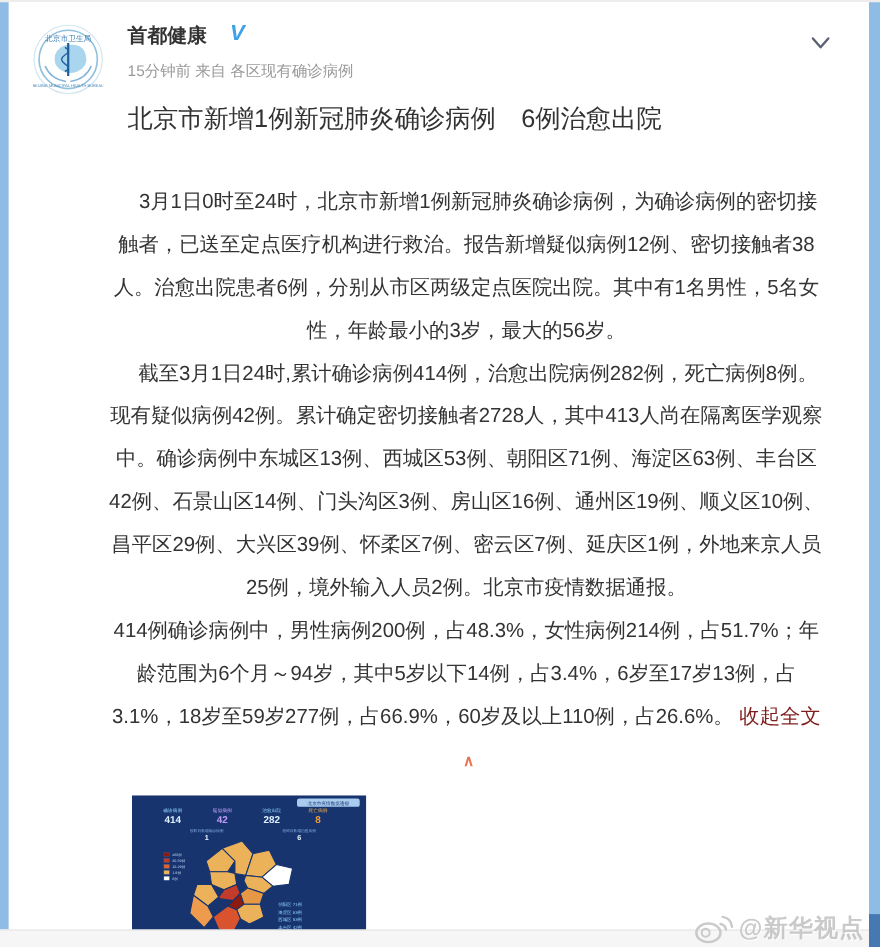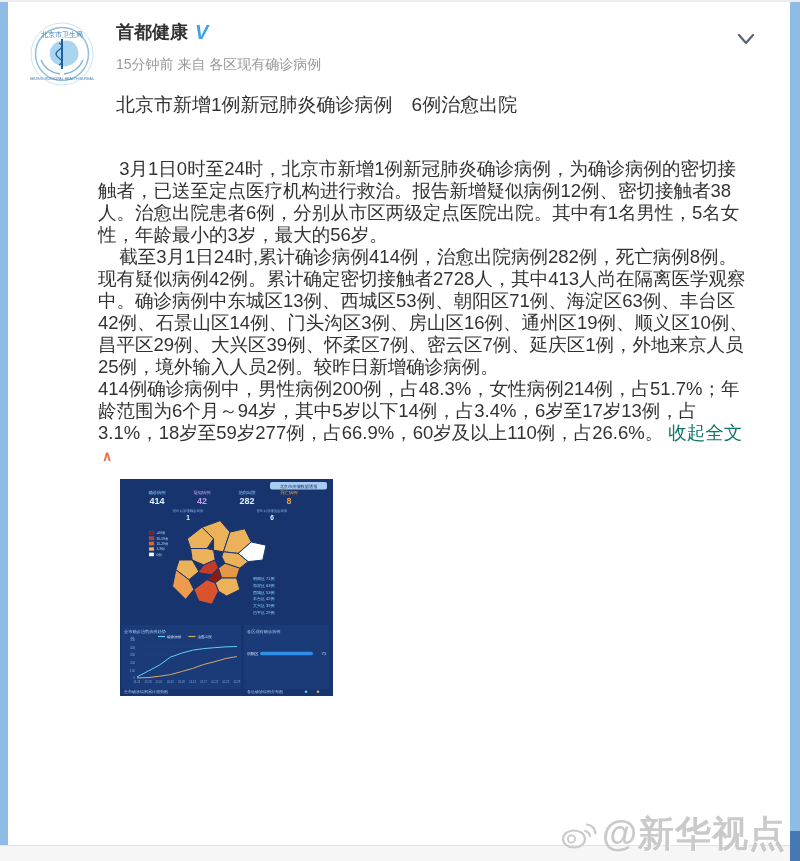--- a/index.html
+++ b/index.html
@@ -7,37 +7,37 @@
        font-family:"Liberation Sans", sans-serif;}
   .topline{position:absolute;top:0;left:0;right:0;height:2px;background:#ededed;}
   .edge-left{position:absolute;left:0;top:2px;width:8px;height:843px;background:#8FBCE4;}
   .edge-right{position:absolute;right:0;top:2px;bottom:0;width:10px;background:#8FBCE4;}
   .edge-thumb{position:absolute;right:0;bottom:0;width:10px;height:30px;background:#4679B2;}
   .card{position:absolute;left:8px;right:10px;top:2px;bottom:16px;background:#fff;
         padding:18px 0 0 22px;}
   .post-header{position:relative;}
   .avatar{width:64px;height:64px;position:absolute;left:0;top:2px;cursor:pointer;}
   .header-text{margin-left:86px;padding-right:70px;}
-  .name-row{display:flex;align-items:center;gap:7px;}
+  .name-row{display:flex;gap:21px;}
   .author-name{font-size:18px;font-weight:bold;color:#333;cursor:pointer;}
   .vbadge{color:#3DA2E8;font-size:20px;font-weight:900;font-style:italic;line-height:1;}
   .meta-row{margin-top:12px;font-size:14px;color:#9a9a9a;}
-  .post-title{margin-top:18px;font-size:19px;color:#333;}
+  .post-title{margin-top:18px;font-size:23px;color:#333;}
   .collapse-chevron{position:absolute;right:32px;top:8px;cursor:pointer;}
-  .post-body{margin:40px 40px 0 68px;font-size:18.5px;line-height:22px;color:#333;}
+  .post-body{margin:40px 40px 0 68px;font-size:18.5px;line-height:39px;color:#333;text-align:center;}
   .post-body p{margin:0;}
   .post-body p.indent{text-indent:1.15em;}
-  .collapse-link{color:#0f766e;text-decoration:none;cursor:pointer;}
+  .collapse-link{color:#7f1d1d;text-decoration:none;cursor:pointer;}
   .collapse-caret{color:#EB7350;font-size:14px;font-weight:bold;padding-left:4px;}
   .post-image{margin:12px 0 0 90px;width:213px;height:217px;cursor:zoom-in;}
   .footer-strip{position:absolute;left:0;right:10px;bottom:0;height:15px;background:#f6f6f6;
                 border-top:1px solid #e3e3e3;}
   .watermark{position:absolute;right:14px;bottom:2px;display:flex;align-items:center;gap:5px;
              color:#c6c6c6;opacity:.92;z-index:5;}
-  .watermark .wm-text{font-size:36px;font-weight:bold;text-shadow:1px 1px 1px #ffffff;letter-spacing:1px;}
+  .watermark .wm-text{font-size:22px;font-weight:bold;text-shadow:1px 1px 1px #ffffff;letter-spacing:1px;}
 </style>
 </head>
 <body>
 
 <div class="topline"></div>
 <div class="edge-left"></div>
 <div class="edge-right"></div>
 
 <div class="card">
   <div class="post-header">
@@ -65,21 +65,21 @@
       </div>
       <div class="post-title">北京市新增1例新冠肺炎确诊病例　6例治愈出院</div>
     </div>
     <svg class="collapse-chevron" width="24" height="22" viewBox="0 0 24 22">
       <polyline points="5,7 12,15 19,7" fill="none" stroke="#5a6472" stroke-width="2.2" stroke-linecap="round" stroke-linejoin="round"></polyline>
     </svg>
   </div>
 
   <div class="post-body">
       <p class="indent">3月1日0时至24时，北京市新增1例新冠肺炎确诊病例，为确诊病例的密切接触者，已送至定点医疗机构进行救治。报告新增疑似病例12例、密切接触者38人。治愈出院患者6例，分别从市区两级定点医院出院。其中有1名男性，5名女性，年龄最小的3岁，最大的56岁。</p>
-      <p class="indent">截至3月1日24时,累计确诊病例414例，治愈出院病例282例，死亡病例8例。现有疑似病例42例。累计确定密切接触者2728人，其中413人尚在隔离医学观察中。确诊病例中东城区13例、西城区53例、朝阳区71例、海淀区63例、丰台区42例、石景山区14例、门头沟区3例、房山区16例、通州区19例、顺义区10例、昌平区29例、大兴区39例、怀柔区7例、密云区7例、延庆区1例，外地来京人员25例，境外输入人员2例。较昨日新增确诊病例。</p>
+      <p class="indent">截至3月1日24时,累计确诊病例414例，治愈出院病例282例，死亡病例8例。现有疑似病例42例。累计确定密切接触者2728人，其中413人尚在隔离医学观察中。确诊病例中东城区13例、西城区53例、朝阳区71例、海淀区63例、丰台区42例、石景山区14例、门头沟区3例、房山区16例、通州区19例、顺义区10例、昌平区29例、大兴区39例、怀柔区7例、密云区7例、延庆区1例，外地来京人员25例，境外输入人员2例。北京市疫情数据通报。</p>
       <p class="">414例确诊病例中，男性病例200例，占48.3%，女性病例214例，占51.7%；年龄范围为6个月～94岁，其中5岁以下14例，占3.4%，6岁至17岁13例，占3.1%，18岁至59岁277例，占66.9%，60岁及以上110例，占26.6%。<a class="collapse-link"> 收起全文</a><span class="collapse-caret">∧</span></p>
     </div>
 
   <div class="post-image">
     <svg id="dash" width="213" height="217" viewBox="0 0 213 217">
         <rect x="0" y="0" width="213" height="217" fill="#17346F"></rect>
         <rect x="2" y="146" width="119" height="64" fill="#1A3A78"></rect>
         <rect x="124" y="146" width="85" height="64" fill="#1A3A78"></rect>
         <rect x="150" y="3" width="57" height="7.5" rx="2" fill="#A9CBF0"></rect>
         <text x="178.5" y="8.7" font-size="4.2" fill="#16356E" text-anchor="middle">北京市疫情数据通报</text>

